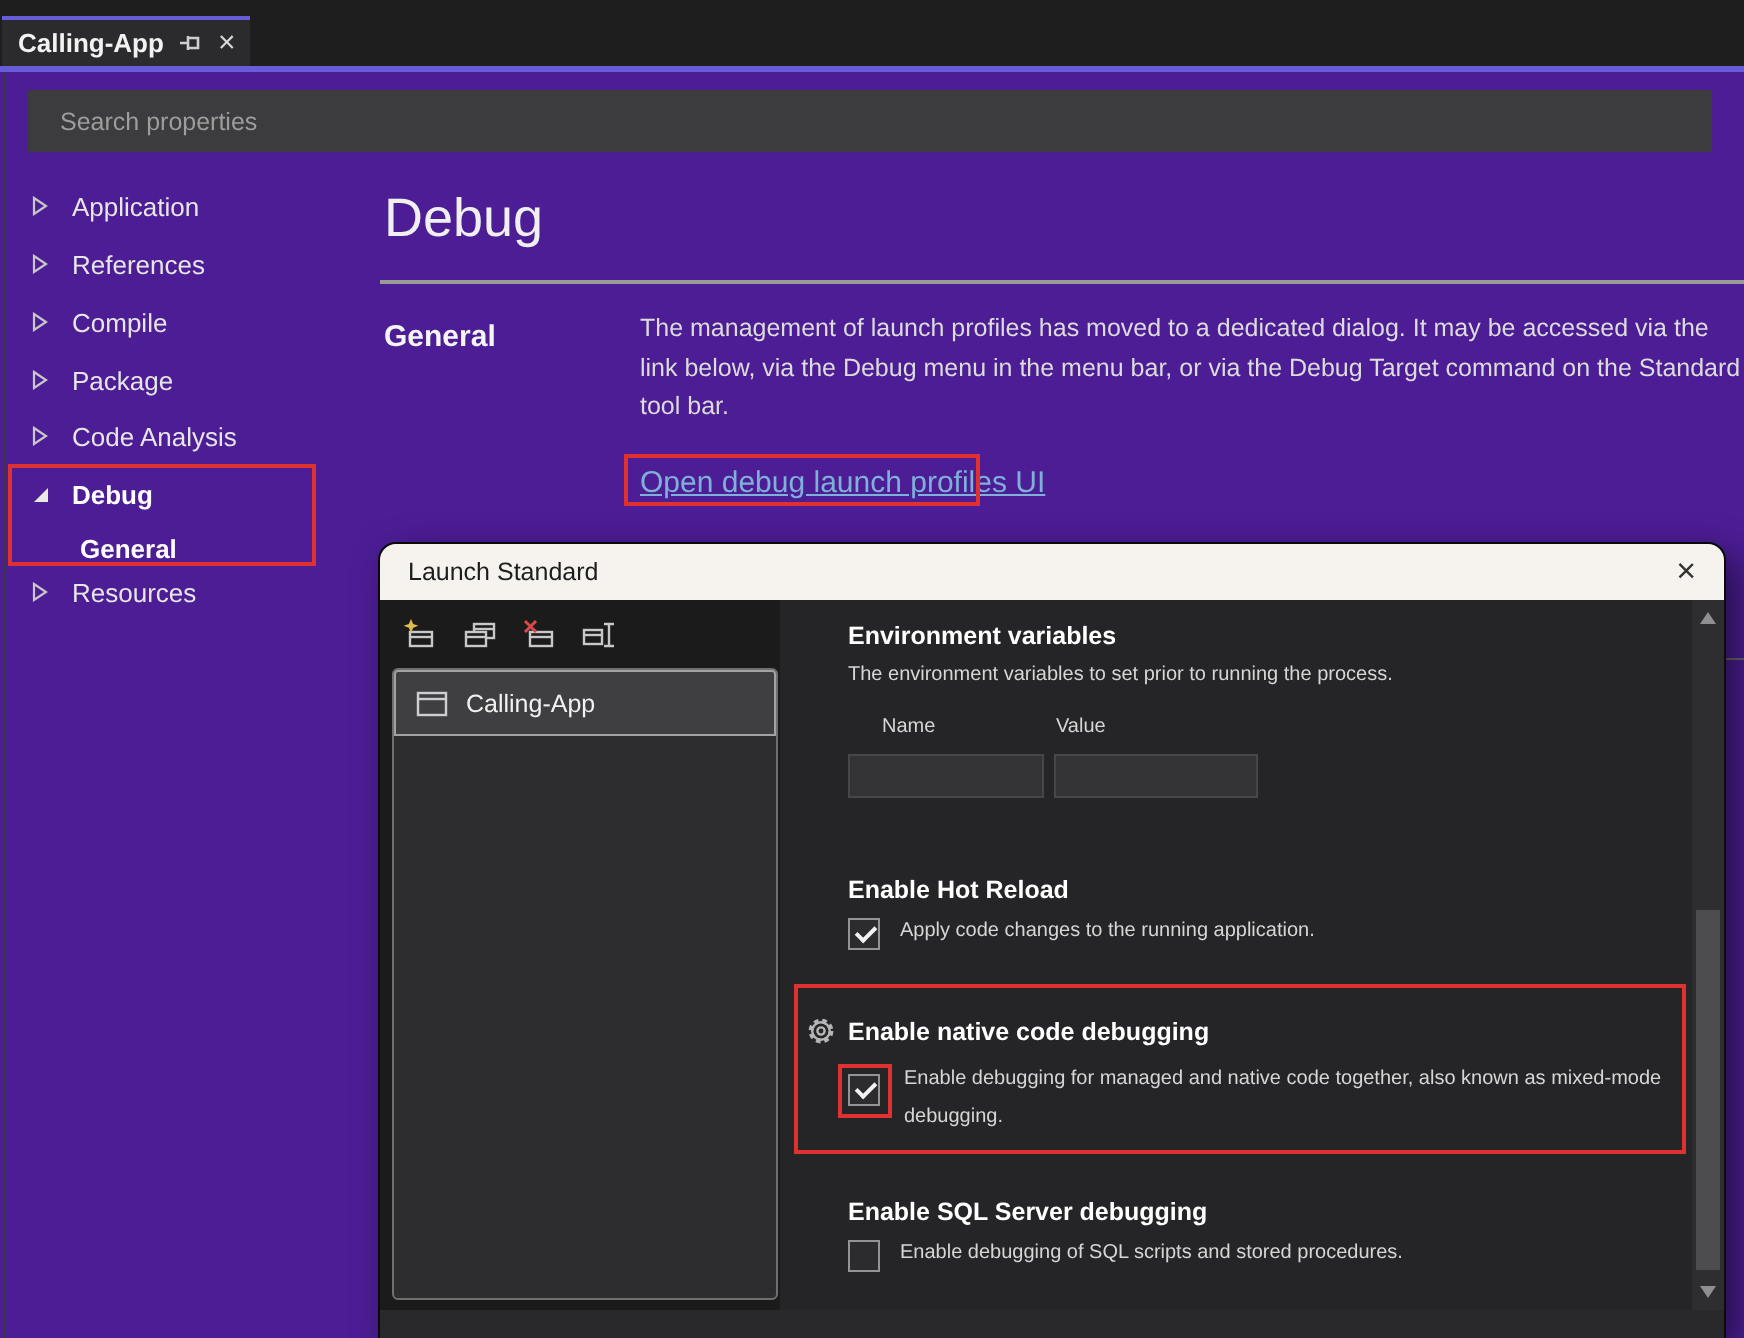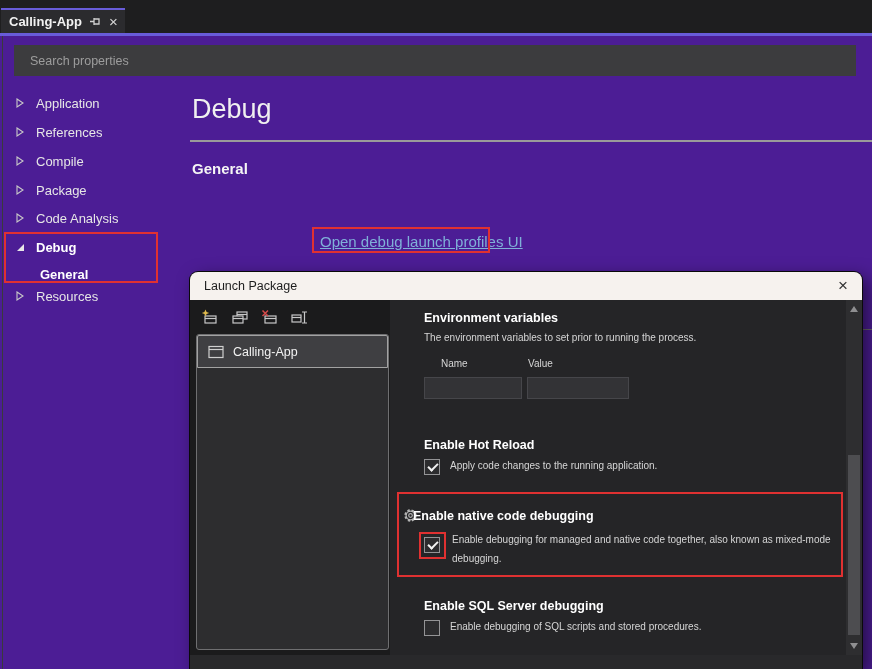--- a/index.html
+++ b/index.html
@@ -168,30 +168,31 @@
         <svg width="8" height="10" viewBox="0 0 8 10">
           <polygon points="1,1 7,5 1,9" fill="none" stroke="#c8c8c8" stroke-width="1.1"></polygon>
         </svg>
       </span>
     <span>Resources</span>
   </div>
 
   <div class="page-title">Debug</div>
   <div class="page-divider"></div>
   <div class="section-label">General</div>
+  <div class="section-desc">The management of launch profiles has moved to a dedicated dialog. It may be accessed via the link below, via the Debug menu in the menu bar, or via the Debug Target command on the Standard tool bar.</div>
   <a class="profiles-link">Open debug launch profiles UI</a>
 
   <div class="anno" style="left:4px; top:232px; width:154px; height:51px;"></div>
   <div class="anno" style="left:312px; top:227px; width:178px; height:26px;"></div>
 
   <div class="bg-frag"></div>
 
   <div class="dialog">
     <div class="dlg-titlebar">
-      <span class="dlg-title">Launch Package</span>
+      <span class="dlg-title">Launch Standard</span>
       <span class="dlg-close">×</span>
     </div>
     <div class="dlg-body">
 
       <div class="dlg-left">
         <div class="dlg-toolbar">
           <span class="tool-btn">
             <svg width="18" height="17" viewBox="0 0 18 17">
               <rect x="4" y="7" width="11" height="7" fill="none" stroke="#c8c8c8" stroke-width="1.2"></rect>
               <line x1="4" y1="9.5" x2="15" y2="9.5" stroke="#c8c8c8" stroke-width="1.2"></line>
@@ -247,21 +248,21 @@
         <span class="checkbox checked" style="left:34px; top:159px;"></span>
         <div class="txt" style="left:60px; top:160px;">Apply code changes to the running application.</div>
 
         <span style="position:absolute; left:13px; top:208px;">
           <svg width="15" height="15" viewBox="0 0 15 15">
             <circle cx="7.5" cy="7.5" r="5" fill="none" stroke="#b5b5b5" stroke-width="2.4" stroke-dasharray="2.2 1.8"></circle>
             <circle cx="7.5" cy="7.5" r="4.4" fill="none" stroke="#b5b5b5" stroke-width="1.2"></circle>
             <circle cx="7.5" cy="7.5" r="1.8" fill="none" stroke="#b5b5b5" stroke-width="1.2"></circle>
           </svg>
         </span>
-        <div class="hdr" style="left:23px; top:209px;">Enable native code debugging</div>
+        <div class="hdr" style="left:34px; top:209px;">Enable native code debugging</div>
         <span class="checkbox checked" style="left:34px; top:237px;"></span>
         <div class="txt" style="left:62px; top:230px; width:400px; line-height:19px;">Enable debugging for managed and native code together, also known as mixed-mode debugging.</div>
 
         <div class="hdr" style="left:34px; top:299px;">Enable SQL Server debugging</div>
         <span class="checkbox" style="left:34px; top:320px;"></span>
         <div class="txt" style="left:60px; top:321px;">Enable debugging of SQL scripts and stored procedures.</div>
       </div>
 
       <div class="dlg-scrollbar">
         <div class="sb-arrow sb-up"></div>

